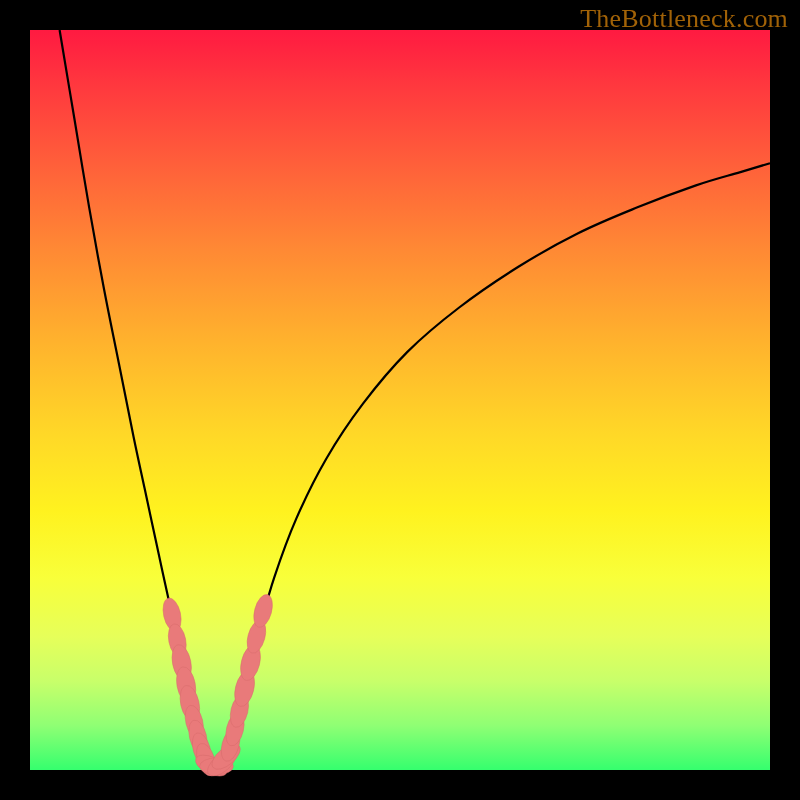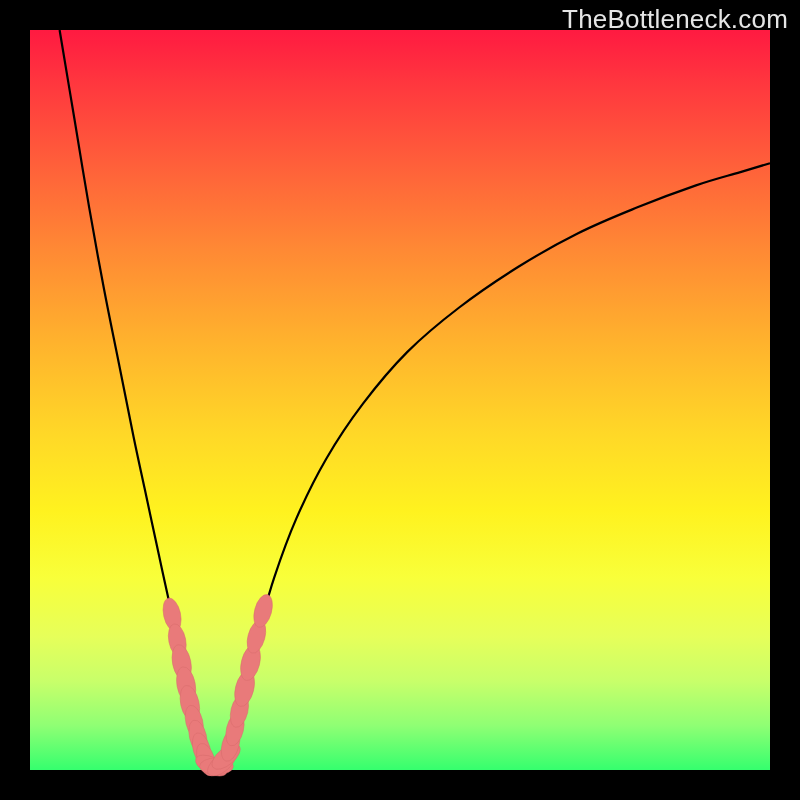--- a/index.html
+++ b/index.html
@@ -39,25 +39,26 @@
       #e6ff5a 82%,
       #c8ff6a 88%,
       #8fff74 94%,
       #35ff6e 100%
     );
   }
   .watermark {
     position: absolute;
     top: 4px;
     right: 12px;
-    color: #e5e5e5;
+    color: #a16207;
     font-size: 26px;
     font-weight: 500;
     letter-spacing: 0.2px;
     user-select: none;
+    font-family: Liberation Serif, serif;
   }
   svg.curve {
     position: absolute;
     left: 0;
     top: 0;
     width: 740px;
     height: 740px;
     overflow: visible;
   }
   .black-stroke {

